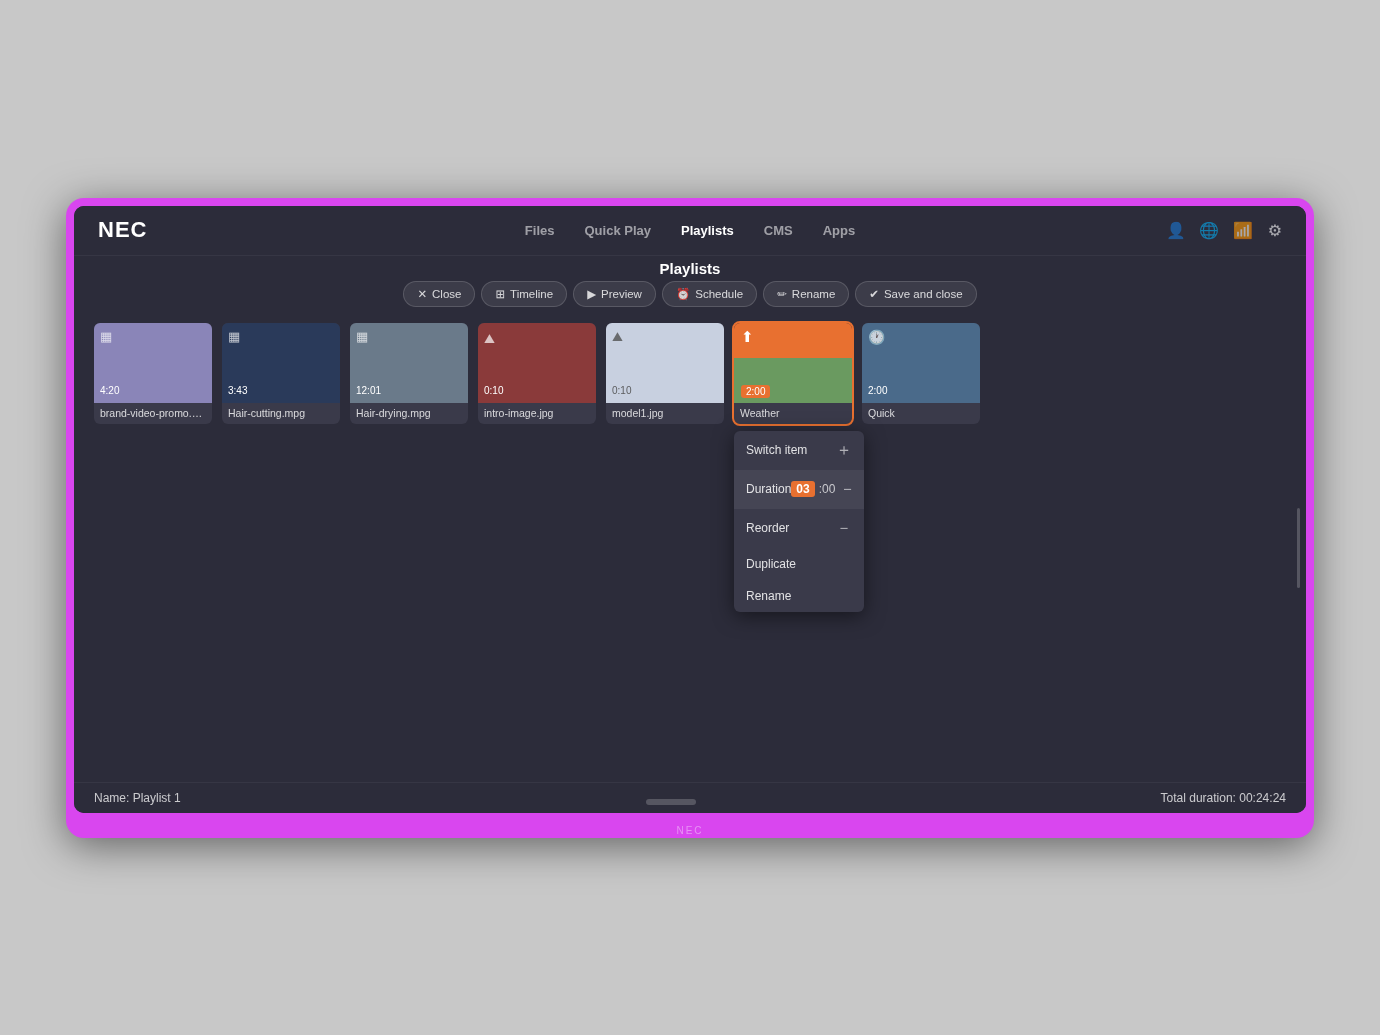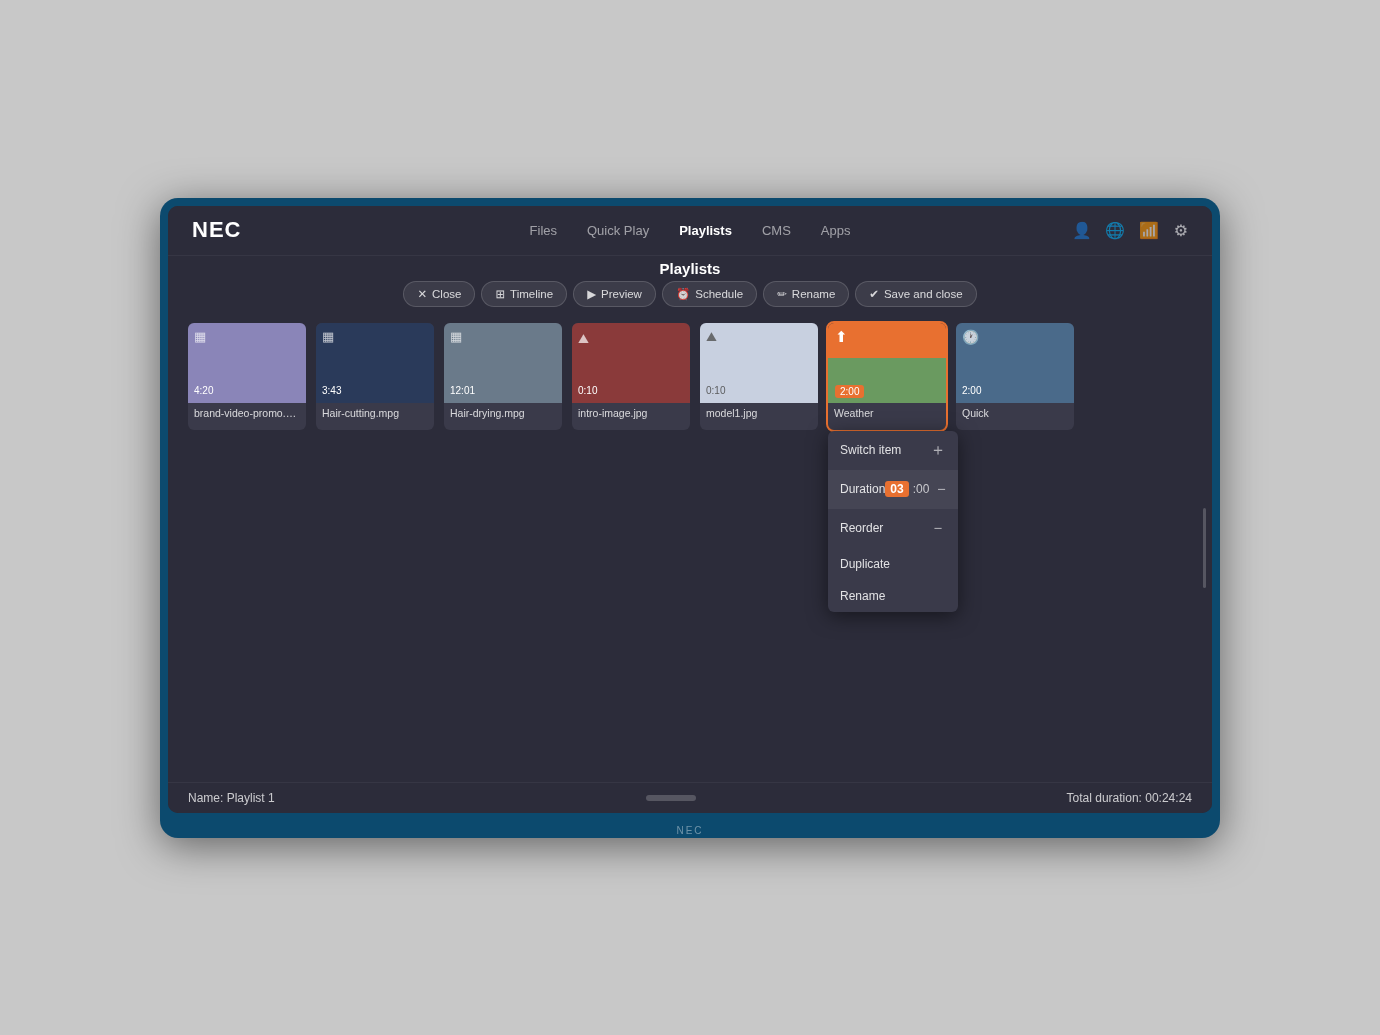--- a/index.html
+++ b/index.html
@@ -6,23 +6,23 @@
     body {
       background: #c8c8c8;
       display: flex;
       align-items: center;
       justify-content: center;
       min-height: 1035px;
       font-family: 'Arial', sans-serif;
     }
 
     .tv-outer {
-      width: 1060px;
+      width: 1248px;
       height: 640px;
-      background: #0c4a6e;
+      background: #d946ef;
       border-radius: 18px;
       position: relative;
       box-shadow: 0 8px 40px rgba(0,0,0,0.5);
       display: flex;
       flex-direction: column;
       overflow: hidden;
     }
 
     
     .screen {
@@ -60,20 +60,21 @@
       position: absolute;
       left: 50%;
       transform: translateX(-50%);
     }
 
     .nav-link {
       color: rgba(255,255,255,0.55);
       font-size: 13px;
       cursor: pointer;
       text-decoration: none;
+      font-weight: bold;
     }
     .nav-link.active {
       color: white;
       font-weight: bold;
     }
 
     .nav-icons {
       display: flex;
       gap: 14px;
       align-items: center;
@@ -152,21 +153,21 @@
       bottom: 7px;
       left: 6px;
       color: white;
       font-size: 10px;
       z-index: 2;
     }
 
     .media-label {
       color: rgba(255,255,255,0.8);
       font-size: 10.5px;
-      padding: 4px 6px 11px;
+      padding: 4px 6px 5px;
       text-overflow: ellipsis;
       overflow: hidden;
       white-space: nowrap;
     }
 
     
     .thumb-1 { background: #8a85b8; }
     .thumb-2 { background: #2a3a5a; }
     .thumb-3 { background: #6a7a8a; }
     .thumb-4 { background: #8a3a3a; }
@@ -241,21 +242,21 @@
       font-weight: bold;
     }
     .duration-rest {
       color: rgba(255,255,255,0.7);
       font-size: 12px;
     }
 
     
     .bottom-bar {
       display: flex;
-      align-items: center;
+      align-items: flex-end;
       justify-content: space-between;
       padding: 8px 20px;
       background: #2c2c3a;
       border-top: 1px solid rgba(255,255,255,0.05);
     }
 
     .bottom-name {
       color: rgba(255,255,255,0.75);
       font-size: 12px;
     }

